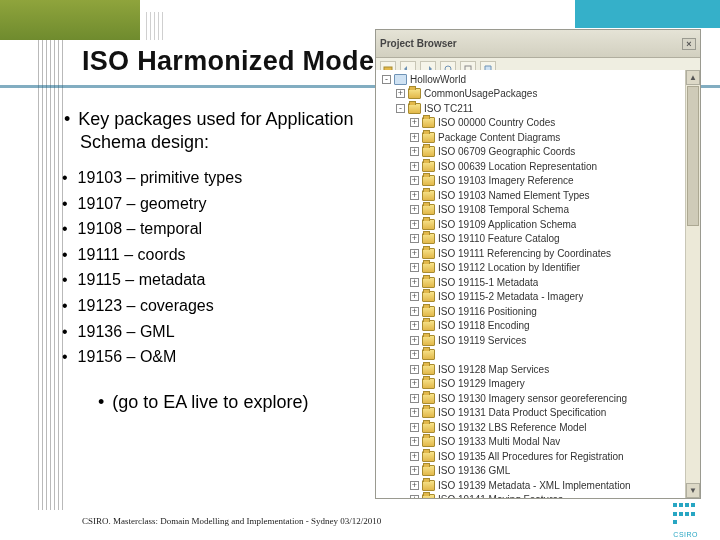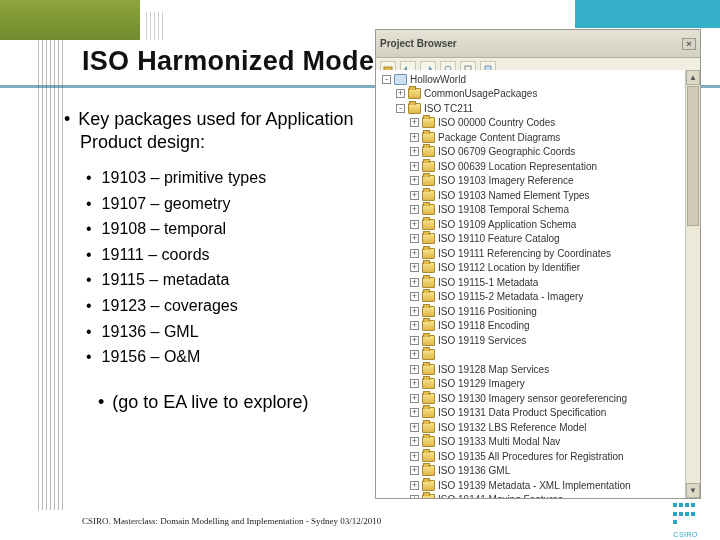--- a/index.html
+++ b/index.html
@@ -100,21 +100,20 @@
     line-height: 1.25;
     margin-bottom: 12px;
   }
   .lead::before{
     content:"•";
     margin-left:-16px;
     margin-right:8px;
   }
   .pkg {
     list-style: none;
-    margin-left: 24px;
     margin-bottom: 22px;
   }
   .pkg li{
     font-size: 16px;
     line-height: 1.6;
   }
   .pkg li::before{
     content:"•";
     margin-left:-18px;
     margin-right:10px;
@@ -268,21 +267,21 @@
       <span></span>
       <span></span>
       <span></span>
       <span></span>
   </div>
 
   <h1 class="title">ISO Harmonized Model</h1>
   <div class="underline"></div>
 
   <div class="body">
-    <p class="lead">Key packages used for Application Product design:</p>
+    <p class="lead">Key packages used for Application Schema design:</p>
     <ul class="pkg">
       <li>19103 – primitive types</li>
       <li>19107 – geometry</li>
       <li>19108 – temporal</li>
       <li>19111 – coords</li>
       <li>19115 – metadata</li>
       <li>19123 – coverages</li>
       <li>19136 – GML</li>
       <li>19156 – O&amp;M</li>
     </ul>

